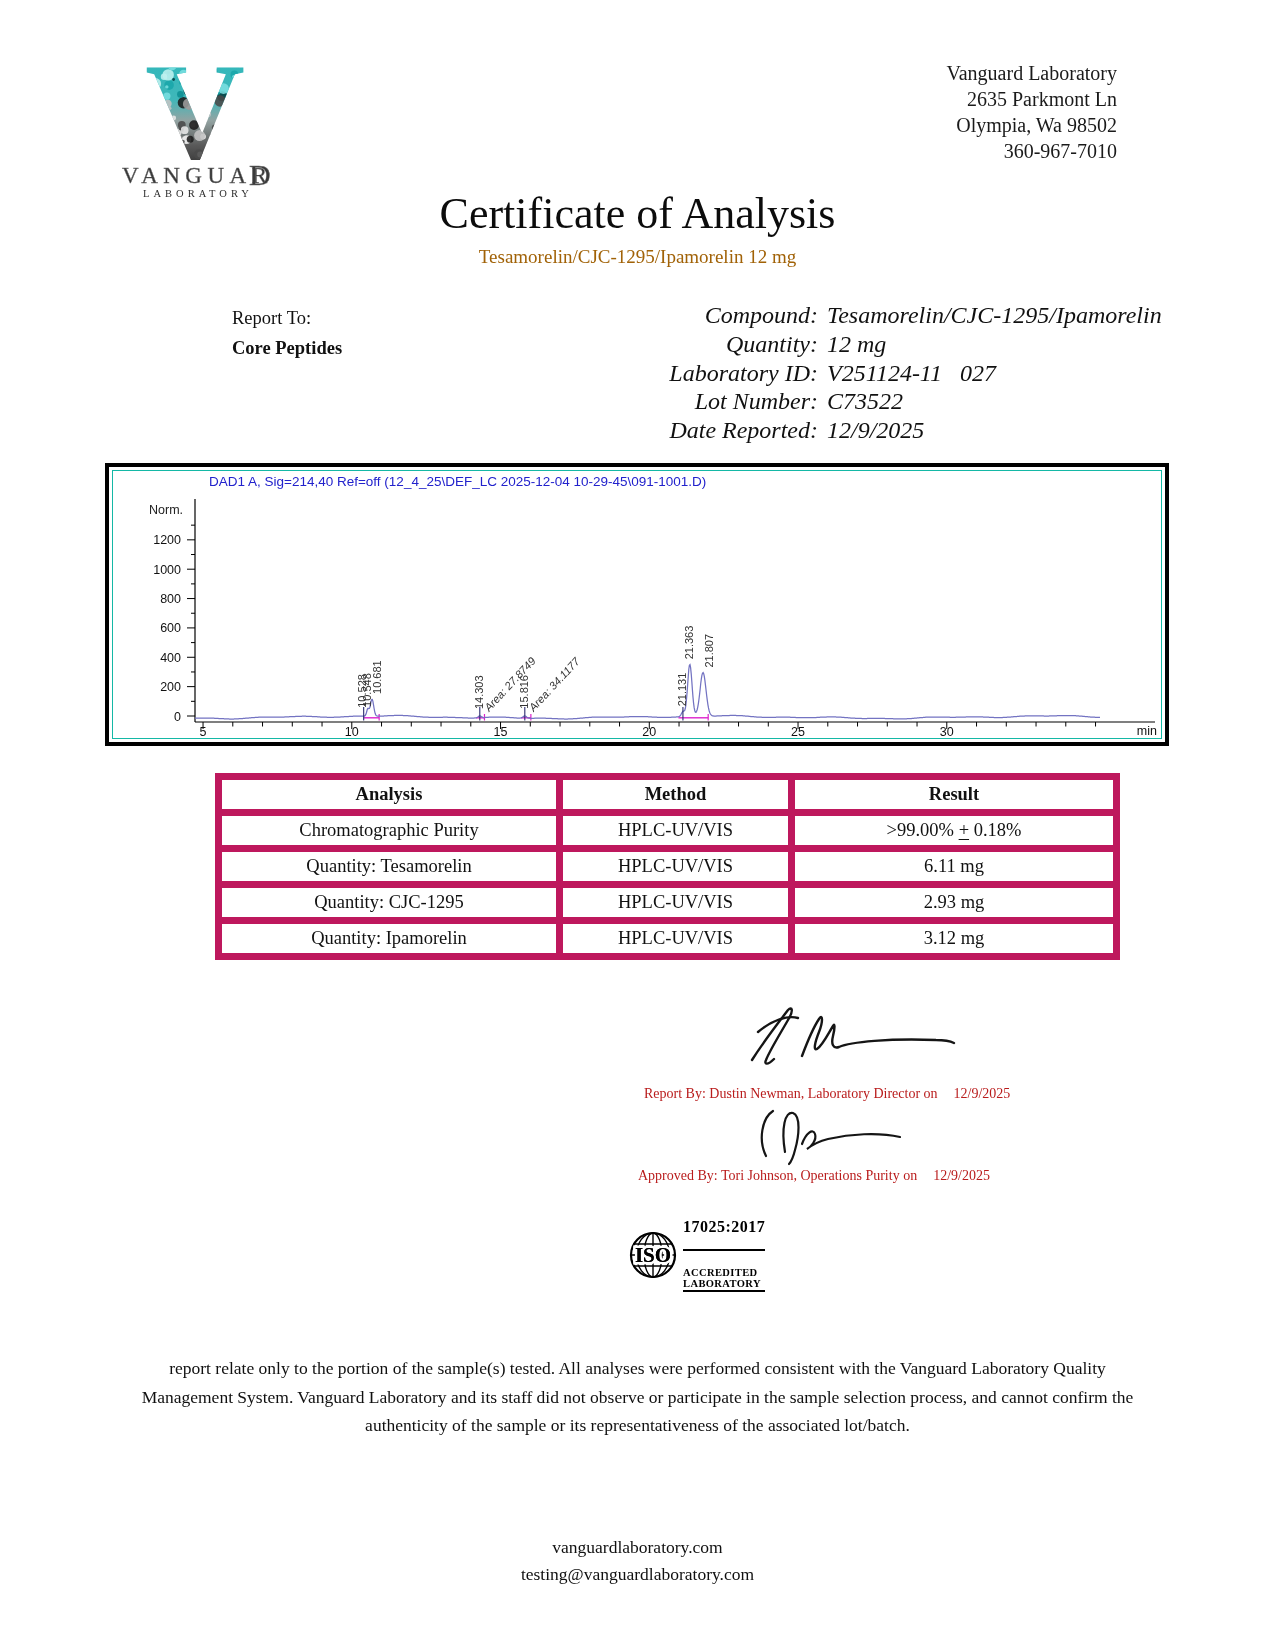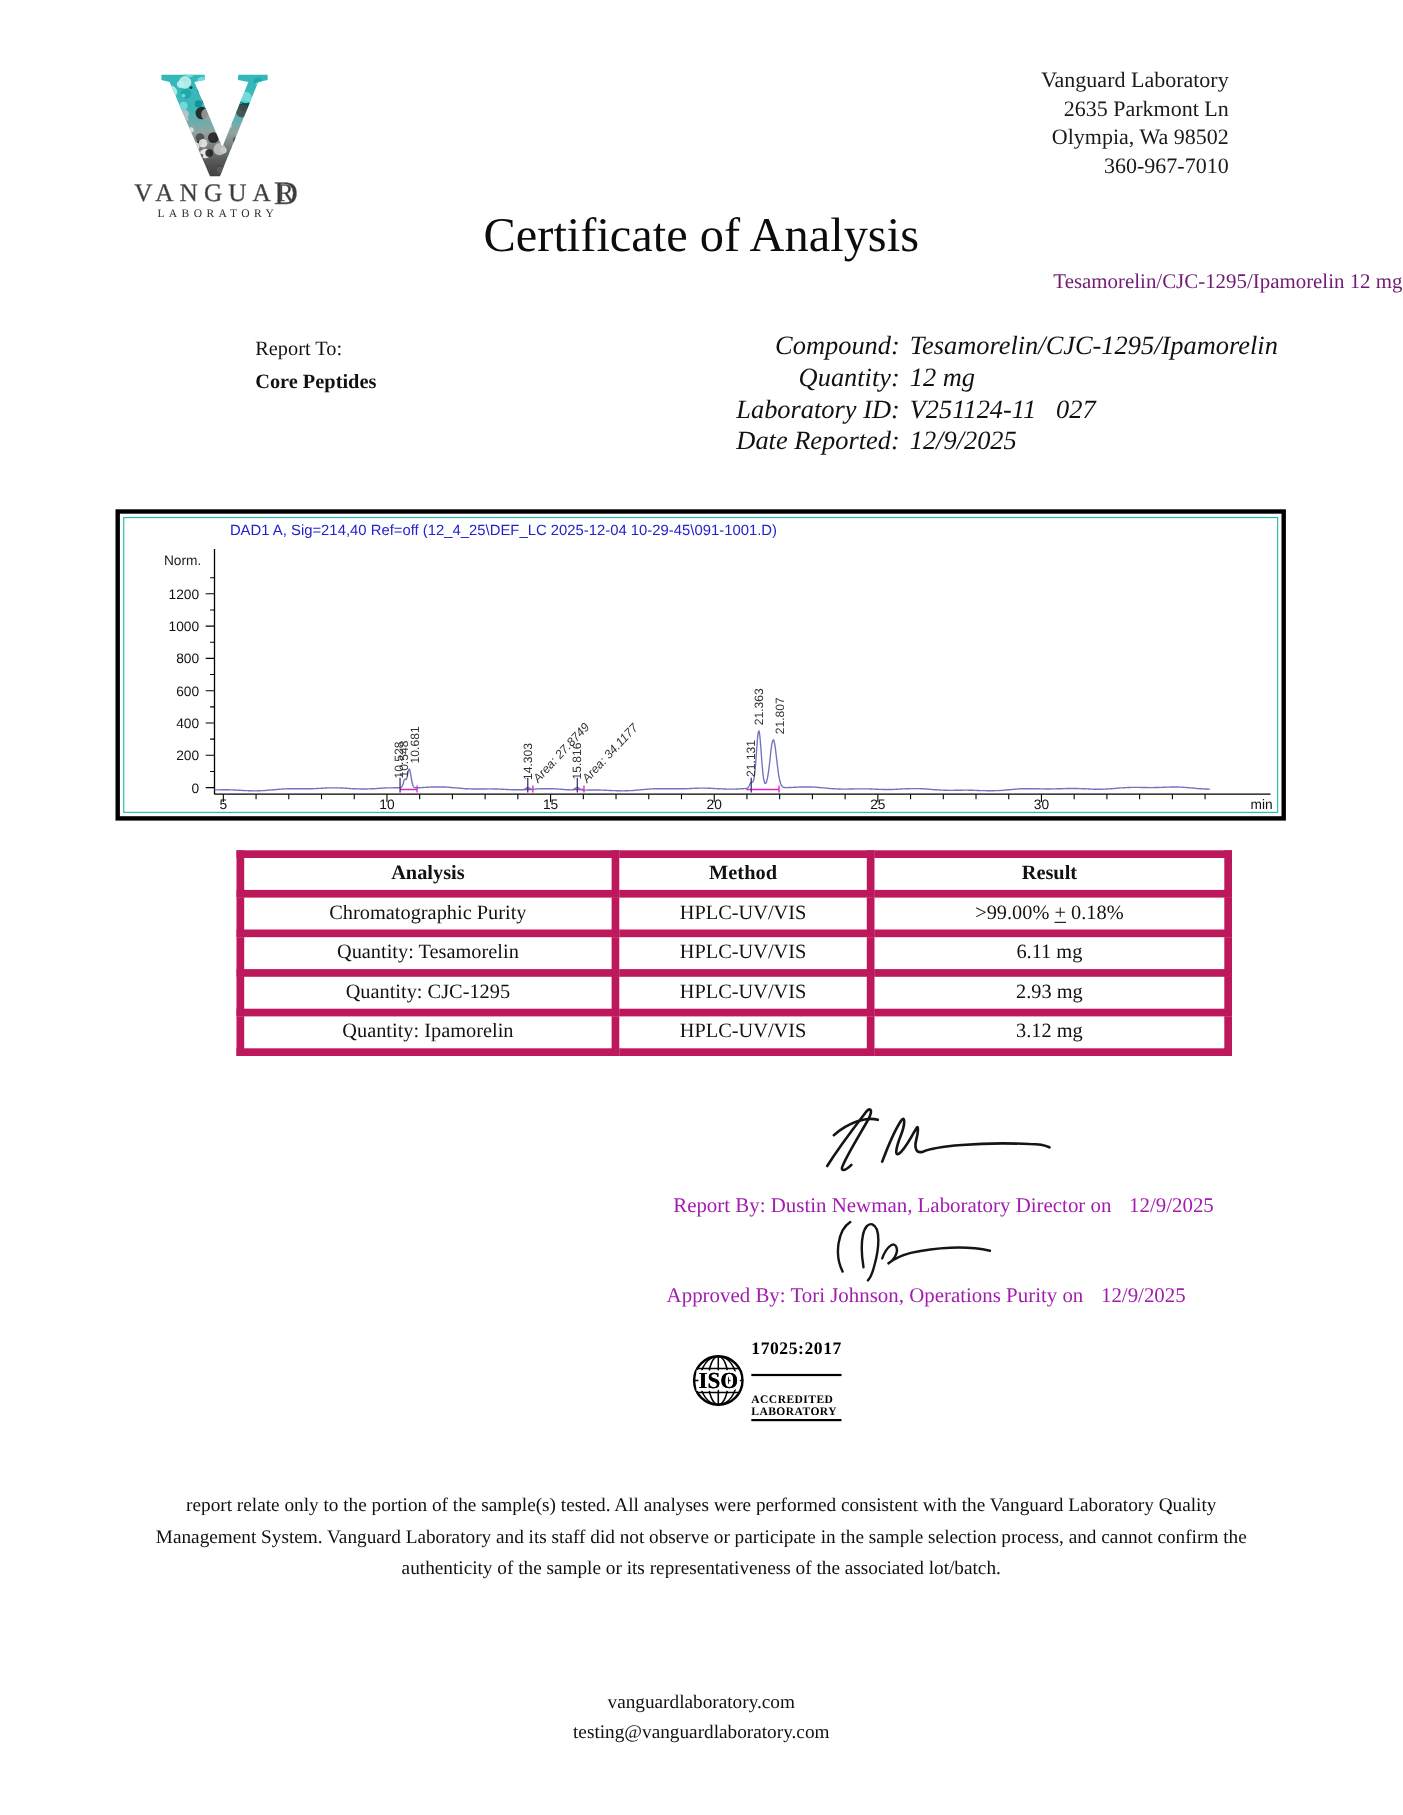--- a/index.html
+++ b/index.html
@@ -4,21 +4,21 @@
 <style>
   html,body{margin:0;padding:0;background:#ffffff;}
   body{font-family:"Liberation Serif",serif;color:#111;}
   .page{position:relative;width:1275px;height:1650px;background:#fff;overflow:hidden;}
 
   .logo{position:absolute;left:110px;top:48px;}
 
   .address{position:absolute;right:158px;top:60px;text-align:right;font-size:20px;line-height:26px;color:#1a1a1a;}
 
   .doc-title{position:absolute;top:188px;left:0;width:100%;text-align:center;font-size:44px;color:#0c0c0c;}
-  .doc-subtitle{position:absolute;top:246px;left:0;width:100%;text-align:right;font-size:19px;color:#701a75;}
+  .doc-subtitle{position:absolute;top:246px;left:0;width:100%;text-align:center;font-size:19px;color:#a16207;}
 
   .report-to{position:absolute;left:232px;top:303px;font-size:18.5px;line-height:30px;}
   .report-to .rt-value{font-weight:bold;}
 
   .report-info{position:absolute;left:548px;top:301px;font-size:24px;line-height:28.8px;font-style:italic;}
   .info-row{display:flex;}
   .info-label{flex:0 0 270px;text-align:right;}
   .info-value{margin-left:9px;white-space:pre;}
 
   .chart-frame{position:absolute;left:105px;top:463px;width:1056px;height:275px;border:4px solid #000;background:#fff;}
@@ -29,21 +29,21 @@
   .results-table table{border-collapse:collapse;font-family:"Liberation Serif",serif;font-size:18.5px;}
   .results-table th,.results-table td{border:7px solid #be185d;text-align:center;padding:0 21px;height:29px;}
   .results-table th{font-weight:bold;}
   .col-analysis{width:292px;}
   .col-method{width:183px;}
   .col-result{width:276px;}
   .pm{text-decoration:underline;text-underline-offset:3px;}
 
   .sig1{position:absolute;left:738px;top:998px;}
   .sig2{position:absolute;left:748px;top:1104px;}
-  .sign-line{position:absolute;font-size:19px;color:#a21caf;white-space:nowrap;}
+  .sign-line{position:absolute;font-size:14px;color:#b91c1c;white-space:nowrap;margin-left:32px;}
   .sign-line .sig-date{margin-left:16px;}
   .report-line{left:612px;top:1086px;}
   .approved-line{left:606px;top:1168px;}
 
   .iso-block{position:absolute;left:628px;top:1218px;display:flex;align-items:center;}
   .iso-text{margin-left:5px;font-family:"Liberation Serif",serif;color:#000;}
   .iso-cert{font-weight:bold;font-size:16px;border-bottom:2px solid #000;padding-bottom:13px;letter-spacing:0.5px;}
   .iso-acc{font-weight:bold;font-size:10.5px;letter-spacing:0.4px;margin-top:16px;}
   .iso-lab{font-weight:bold;font-size:10.5px;letter-spacing:0.4px;border-bottom:2px solid #000;padding-bottom:1px;}
 
@@ -230,20 +230,24 @@
       </div>
       <div class="info-row">
         <span class="info-label">Quantity:</span>
         <span class="info-value">12 mg</span>
       </div>
       <div class="info-row">
         <span class="info-label">Laboratory ID:</span>
         <span class="info-value">V251124-11   027</span>
       </div>
       <div class="info-row">
+        <span class="info-label">Lot Number:</span>
+        <span class="info-value">C73522</span>
+      </div>
+      <div class="info-row">
         <span class="info-label">Date Reported:</span>
         <span class="info-value">12/9/2025</span>
       </div>
     </div>
 
   <div class="chart-frame">
     <div class="chart-inner">
       <svg id="chromatogram" width="1048" height="267" viewBox="0 0 1048 267" font-family="Liberation Sans, sans-serif">
           <text x="96" y="15" font-size="13.5" fill="#2222cc">DAD1 A, Sig=214,40 Ref=off (12_4_25\DEF_LC 2025-12-04 10-29-45\091-1001.D)</text>
           <text x="36" y="43" font-size="12.5" fill="#222">Norm.</text>

